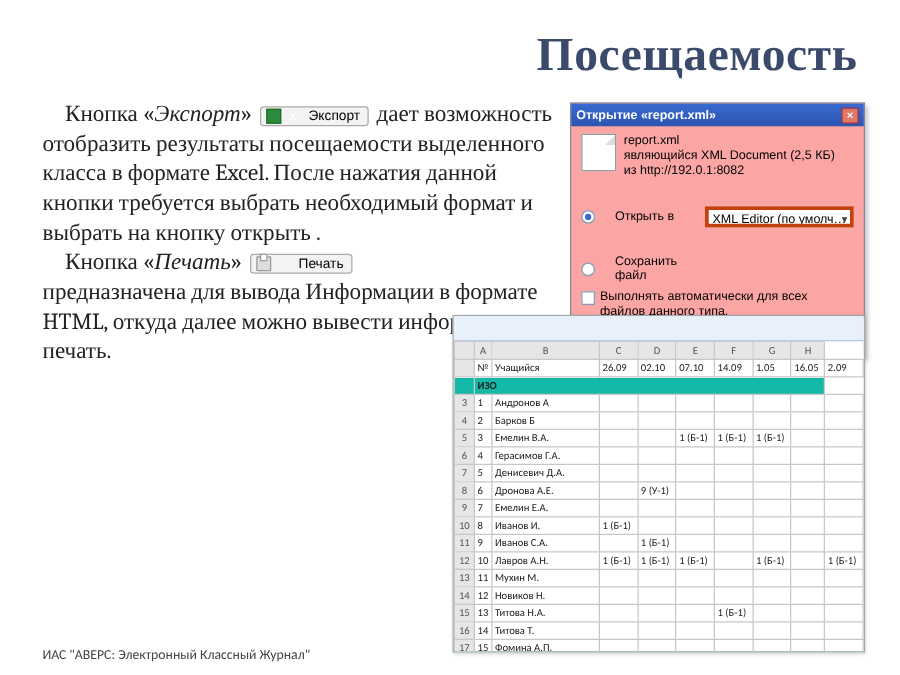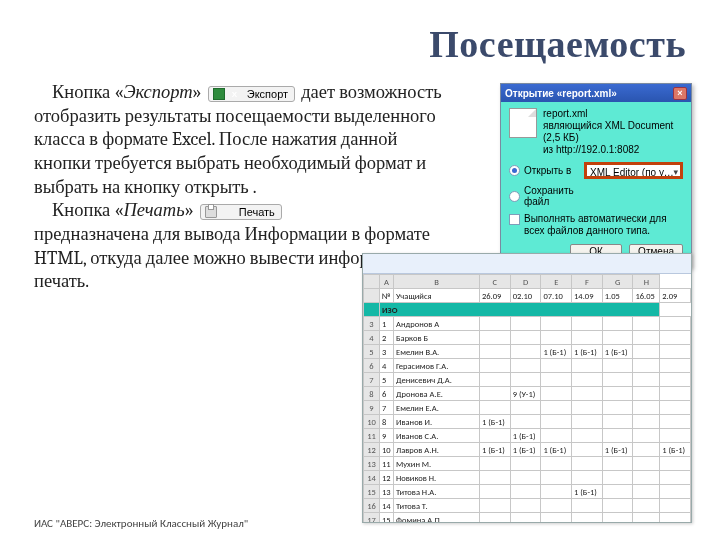--- a/index.html
+++ b/index.html
@@ -18,33 +18,33 @@
   }
   .btn .ic { width:12px; height:12px; display:inline-block; }
   .ic-xls { background:#2e8b3d; border:1px solid #1f6b2c; position:relative; }
   .ic-xls::after{content:'X'; position:absolute; inset:0; color:#fff; font:bold 8px/12px Arial; text-align:center;}
   .ic-prn { background:#ddd; border:1px solid #999; position:relative; border-radius:1px;}
   .ic-prn::before{content:''; position:absolute; left:2px; right:2px; top:-3px; height:4px; background:#fff; border:1px solid #999;}
   .footer { position:absolute; left:34px; bottom:10px; font: 11px Calibri, Arial, sans-serif; color:#444; }
 
   
   .dialog {
-    position:absolute; top:2px; right:-6px; width:192px;
+    position:absolute; top:2px; right:-6px; width:236px;
     font: 11px Tahoma, Arial, sans-serif; color:#000;
-    background:#5eead4; border:1px solid #7a8aa0; box-shadow: 2px 2px 4px rgba(0,0,0,.25);
+    background:#fca5a5; border:1px solid #7a8aa0; box-shadow: 2px 2px 4px rgba(0,0,0,.25);
   }
   .dlg-titlebar { height:18px; background:linear-gradient(#3a6ad1,#2a55b0); display:flex; align-items:center; padding:0 4px; }
   .dlg-title { color:#fff; font-weight:bold; font-size:10px; flex:1; white-space:nowrap; overflow:hidden; text-overflow:ellipsis;}
   .dlg-x { width:14px; height:13px; background:#d76; border:1px solid #934; color:#fff; font:bold 9px/11px Arial; text-align:center; border-radius:2px;}
   .dlg-body { padding:6px 8px 8px 8px; }
   .dlg-fileicon { width:28px; height:30px; background:#fff; border:1px solid #999; float:left; margin-right:6px; position:relative;}
   .dlg-fileicon::after{content:''; position:absolute; right:0; top:0; border-width:0 0 8px 8px; border-style:solid; border-color:transparent transparent #ddd transparent;}
   .dlg-meta { font-size:10px; line-height:1.2; overflow:hidden; color:#000;}
   .dlg-meta b{font-weight:normal;}
-  .dlg-row { clear:both; display:flex; align-items:center; gap:4px; margin-top:6px; font-size:10px;}
+  .dlg-row { clear:both; display:flex; align-items:center; gap:16px; margin-top:22px; font-size:10px;}
   .dlg-row label{ width:56px; }
   .dlg-row .sel { flex:1; height:17px; background:#fff; border:3px solid #c2410c; padding:0 3px; line-height:15px; white-space:nowrap; overflow:hidden; text-overflow:ellipsis; position:relative;}
   .dlg-row .sel::after{content:'▾'; position:absolute; right:2px; top:0; font-size:9px; color:#444;}
   .dlg-chk { display:flex; align-items:flex-start; gap:4px; margin-top:6px; font-size:10px; line-height:1.15;}
   .dlg-chk .box{ width:11px; height:11px; border:1px solid #7f9db9; background:#fff; flex:none; margin-top:1px;}
   .dlg-btns { text-align:right; margin-top:8px; }
   .dlg-btns .wbtn{ display:inline-block; min-width:52px; text-align:center; font-size:10px; background:#f4f3ee; border:1px solid #888; padding:1px 8px; margin-left:4px; border-radius:2px;}
 
   
   .sheet {

